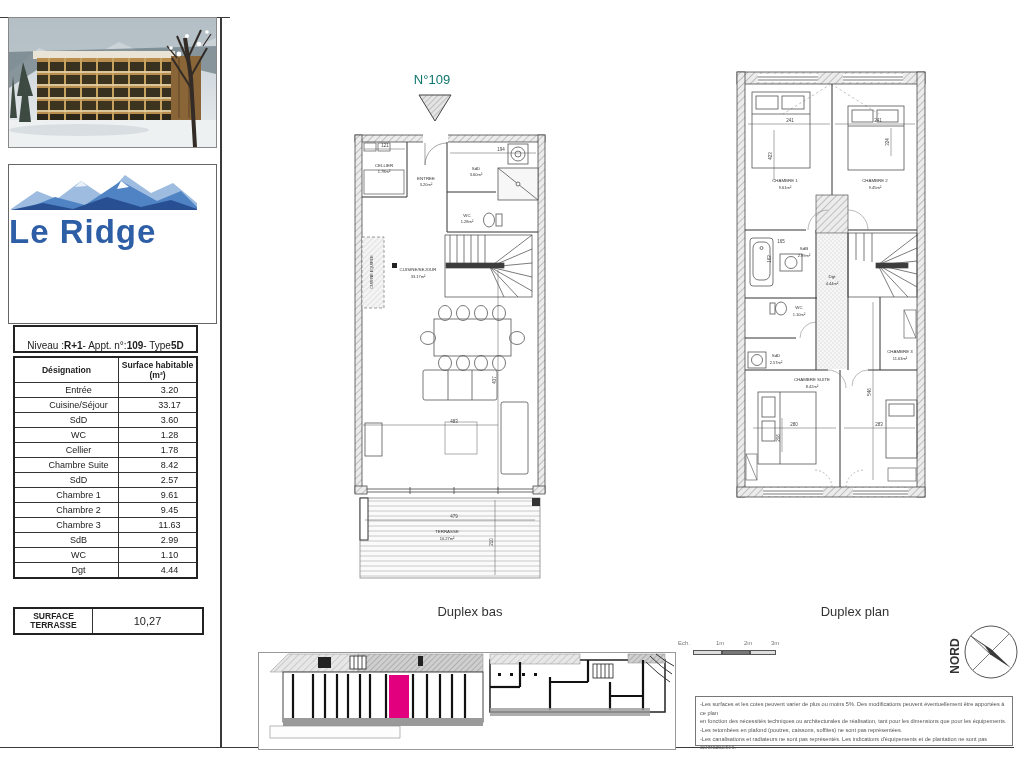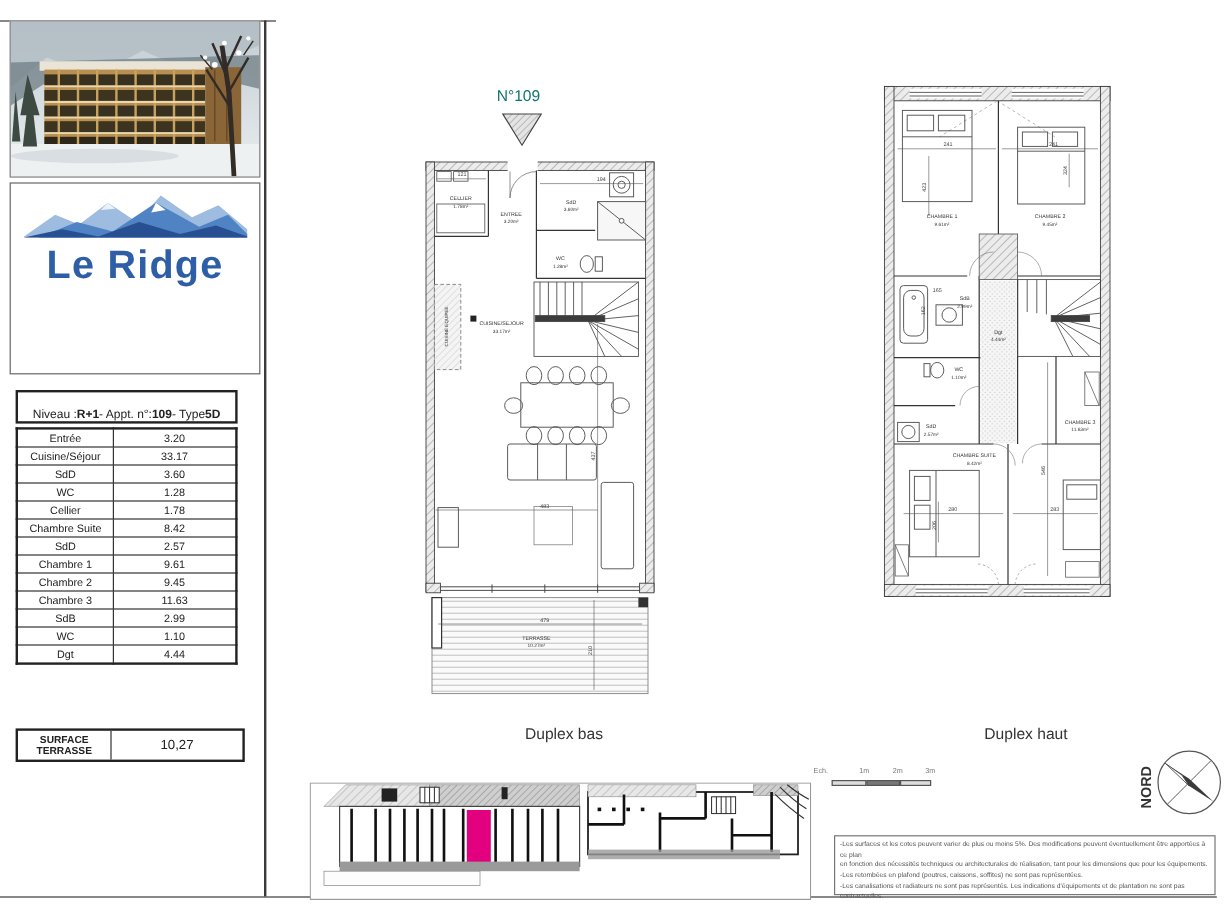--- a/index.html
+++ b/index.html
@@ -5,32 +5,32 @@
   html,body{margin:0;padding:0;}
   body{
     width:1024px;height:768px;position:relative;overflow:hidden;
     background:#ffffff;font-family:"Liberation Sans",sans-serif;color:#222;
   }
   .abs{position:absolute;}
   
   .rule{background:#3a3a3a;}
   
   .photo-box{left:8px;top:17px;width:207px;height:129px;border:1px solid #888;overflow:hidden;background:#cfd6da;}
-  .logo-box{left:8px;top:152px;width:207px;height:158px;border:1px solid #666;background:#fff;text-align:center;}
+  .logo-box{left:8px;top:164px;width:207px;height:158px;border:1px solid #666;background:#fff;text-align:left;}
   .ridge-name{font-size:33px;font-weight:bold;color:#2e5fa6;letter-spacing:1px;line-height:34px;margin-top:-2px;}
   .cogeco-box{width:112px;margin:3px auto 0;border:1px solid #9aa0a5;padding-top:3px;background:#fff;}
   .cogeco-name{font-size:15px;font-weight:bold;color:#1a5f8f;letter-spacing:3px;line-height:16px;}
   .cogeco-field{font-size:7.5px;color:#8a9096;letter-spacing:4px;line-height:10px;}
   .cogeco-tag{margin-top:2px;background:#1b1b1b;color:#fff;font-size:7.5px;font-style:italic;letter-spacing:1px;padding:2.5px 0;}
   .title-box{left:13px;top:325px;width:181px;height:24px;border:2px solid #222;display:flex;align-items:flex-end;justify-content:center;font-size:10px;white-space:nowrap;}
   .title-box b{font-weight:bold;}
   table.surfaces{left:13px;top:356px;position:absolute;border-collapse:collapse;width:185px;border:2px solid #222;}
   table.surfaces td,table.surfaces th{border:1px solid #333;text-align:center;padding:0;}
   table.surfaces th{font-size:8.6px;height:24px;}
-  table.surfaces td{font-size:9px;height:14px;}
+  table.surfaces td{font-size:9px;height:14px;padding-left:24px;}
   table.surfaces .c1{width:79px;}
   table.surfaces .total td{font-size:10.5px;font-weight:bold;height:18px;}
   .terr-box{left:13px;top:607px;width:187px;height:24px;border:2px solid #222;display:flex;}
   .terr-label{width:77px;border-right:1px solid #333;display:flex;flex-direction:column;align-items:center;justify-content:center;font-size:8.5px;font-weight:bold;line-height:9.5px;}
   .terr-value{flex:1;display:flex;align-items:center;justify-content:center;font-size:11px;}
   
   .plan-caption{font-size:13px;color:#333;text-align:center;}
   .unit-marker{left:392px;top:72px;width:80px;height:15px;font-size:13px;color:#0f766e;text-align:center;}
   
   .scalebar{left:678px;top:640px;width:106px;height:20px;font-size:6px;color:#777;}
@@ -130,20 +130,24 @@
   <span>Niveau : </span>
     <b>R+1</b>
     <span> - Appt. n°: </span>
     <b>109</b>
     <span> - Type </span>
     <b>5D</b>
 </div>
 
 <table class="surfaces">
   <tbody>
+      <tr>
+        <th class="c1">Désignation</th>
+        <th>Surface habitable (m²)</th>
+      </tr>
   <tr>
         <td class="c1">Entrée</td>
         <td>3.20</td>
       </tr>
   <tr>
         <td class="c1">Cuisine/Séjour</td>
         <td>33.17</td>
       </tr>
   <tr>
         <td class="c1">SdD</td>
@@ -528,21 +532,21 @@
     <text x="71" y="239" font-size="4.4">WC</text>
     <text x="71" y="245.5" font-size="4">1.10m²</text>
     <text x="48" y="287" font-size="4.4">SdD</text>
     <text x="48" y="293.5" font-size="4">2.57m²</text>
     <text x="84" y="311" font-size="4.4">CHAMBRE SUITE</text>
     <text x="84" y="317.5" font-size="4">8.42m²</text>
     <text x="172" y="283" font-size="4.4">CHAMBRE 3</text>
     <text x="172" y="289.5" font-size="4">11.63m²</text>
   </g>
 </svg>
-<div class="abs plan-caption" style="left:790px;top:604px;width:130px;">Duplex haut</div>
+<div class="abs plan-caption" style="left:790px;top:604px;width:130px;">Duplex plan</div>
 
 <svg class="abs" style="left:258px;top:652px" width="418" height="98" viewBox="0 0 418 98">
   <defs>
     <pattern id="sh1" width="5" height="5" patternTransform="rotate(45)" patternUnits="userSpaceOnUse">
         <rect width="5" height="5" fill="#e7e7e7"></rect>
         <line x1="0" y1="0" x2="0" y2="5" stroke="#b0b0b0" stroke-width="1"></line>
       </pattern>
     <pattern id="sh2" width="4" height="4" patternTransform="rotate(45)" patternUnits="userSpaceOnUse">
         <rect width="4" height="4" fill="#cfcfcf"></rect>
         <line x1="0" y1="0" x2="0" y2="4" stroke="#8d8d8d" stroke-width="1"></line>

